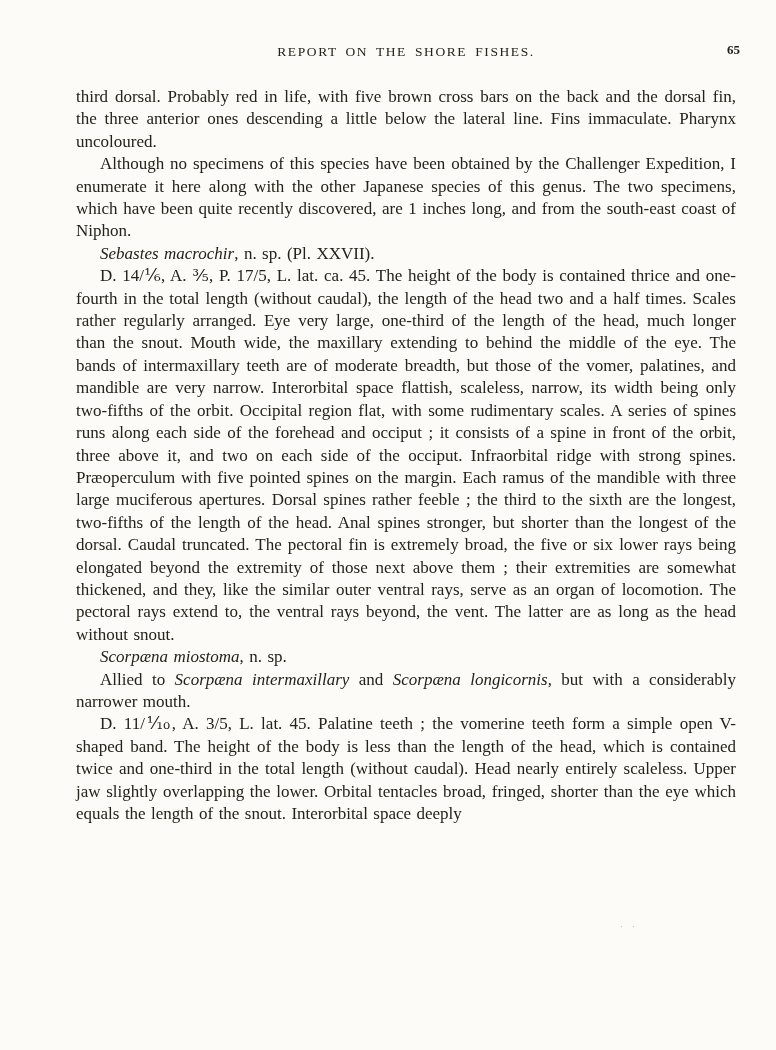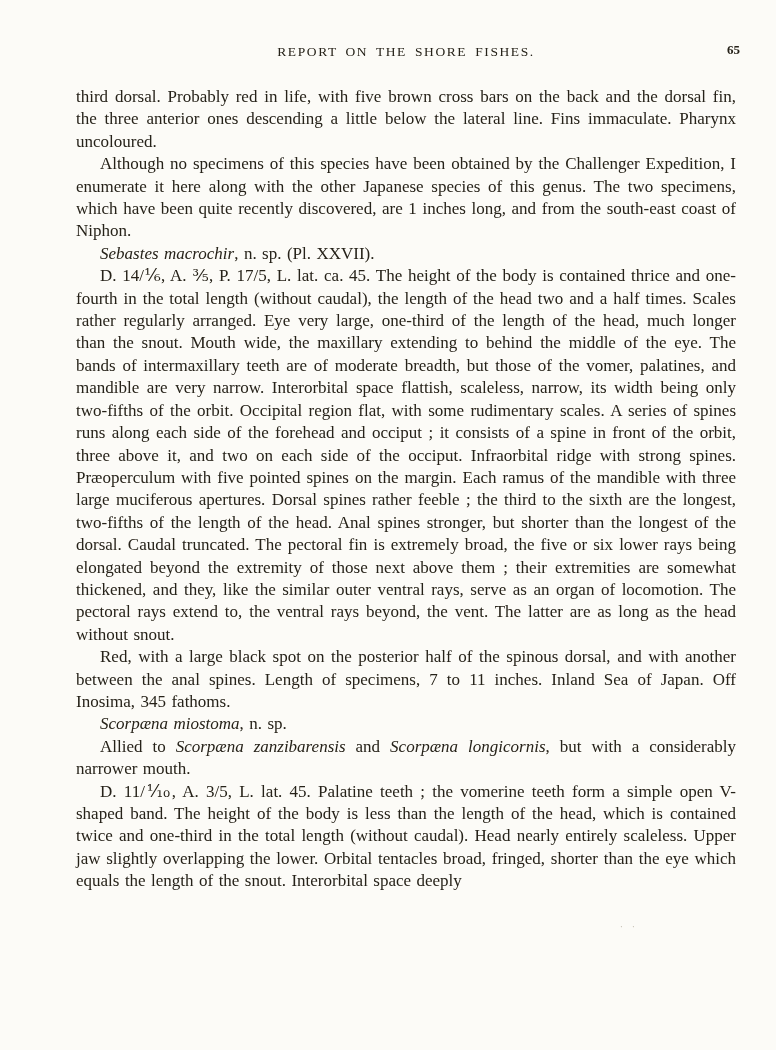--- a/index.html
+++ b/index.html
@@ -64,25 +64,24 @@
   <main class="body-text">
 
     <p class="para noindent">third dorsal. Probably red in life, with five brown cross bars on the back and the dorsal fin, the three anterior ones descending a little below the lateral line. Fins immaculate. Pharynx uncoloured.</p>
 
     <p class="para">Although no specimens of this species have been obtained by the Challenger Expedition, I enumerate it here along with the other Japanese species of this genus. The two specimens, which have been quite recently discovered, are 1 inches long, and from the south-east coast of Niphon.</p>
 
     <p class="para section-start"><i>Sebastes macrochir</i><span>, n. sp. (Pl. XXVII).</span></p>
 
     <p class="para">D. 14/⅙, A. ⅗, P. 17/5, L. lat. ca. 45. The height of the body is contained thrice and one-fourth in the total length (without caudal), the length of the head two and a half times. Scales rather regularly arranged. Eye very large, one-third of the length of the head, much longer than the snout. Mouth wide, the maxillary extending to behind the middle of the eye. The bands of intermaxillary teeth are of moderate breadth, but those of the vomer, palatines, and mandible are very narrow. Interorbital space flattish, scaleless, narrow, its width being only two-fifths of the orbit. Occipital region flat, with some rudimentary scales. A series of spines runs along each side of the forehead and occiput ; it consists of a spine in front of the orbit, three above it, and two on each side of the occiput. Infraorbital ridge with strong spines. Præoperculum with five pointed spines on the margin. Each ramus of the mandible with three large muciferous apertures. Dorsal spines rather feeble ; the third to the sixth are the longest, two-fifths of the length of the head. Anal spines stronger, but shorter than the longest of the dorsal. Caudal truncated. The pectoral fin is extremely broad, the five or six lower rays being elongated beyond the extremity of those next above them ; their extremities are somewhat thickened, and they, like the similar outer ventral rays, serve as an organ of locomotion. The pectoral rays extend to, the ventral rays beyond, the vent. The latter are as long as the head without snout.</p>
 
-    <p class="para">Red, with a large black spot on the posterior half of the spinous dorsal, and with another between the anal spines. Length of specimens, 7 to 11 inches. Inland Sea of Japan. Off Inosima, 345 fathoms.</p>
 
     <p class="para section-start"><i>Scorpæna miostoma</i><span>, n. sp.</span></p>
 
-    <p class="para"><span>Allied to </span><i>Scorpæna zanzibarensis</i><span> and </span><i>Scorpæna longicornis</i><span>, but with a considerably narrower mouth.</span></p>
+    <p class="para"><span>Allied to </span><i>Scorpæna intermaxillary</i><span> and </span><i>Scorpæna longicornis</i><span>, but with a considerably narrower mouth.</span></p>
 
     <p class="para">D. 11/⅒, A. 3/5, L. lat. 45. Palatine teeth ; the vomerine teeth form a simple open V-shaped band. The height of the body is less than the length of the head, which is contained twice and one-third in the total length (without caudal). Head nearly entirely scaleless. Upper jaw slightly overlapping the lower. Orbital tentacles broad, fringed, shorter than the eye which equals the length of the snout. Interorbital space deeply</p>
 
   </main>
 
   <div class="artifact">· ·</div>
 
 </div>
 
 </body></html>

